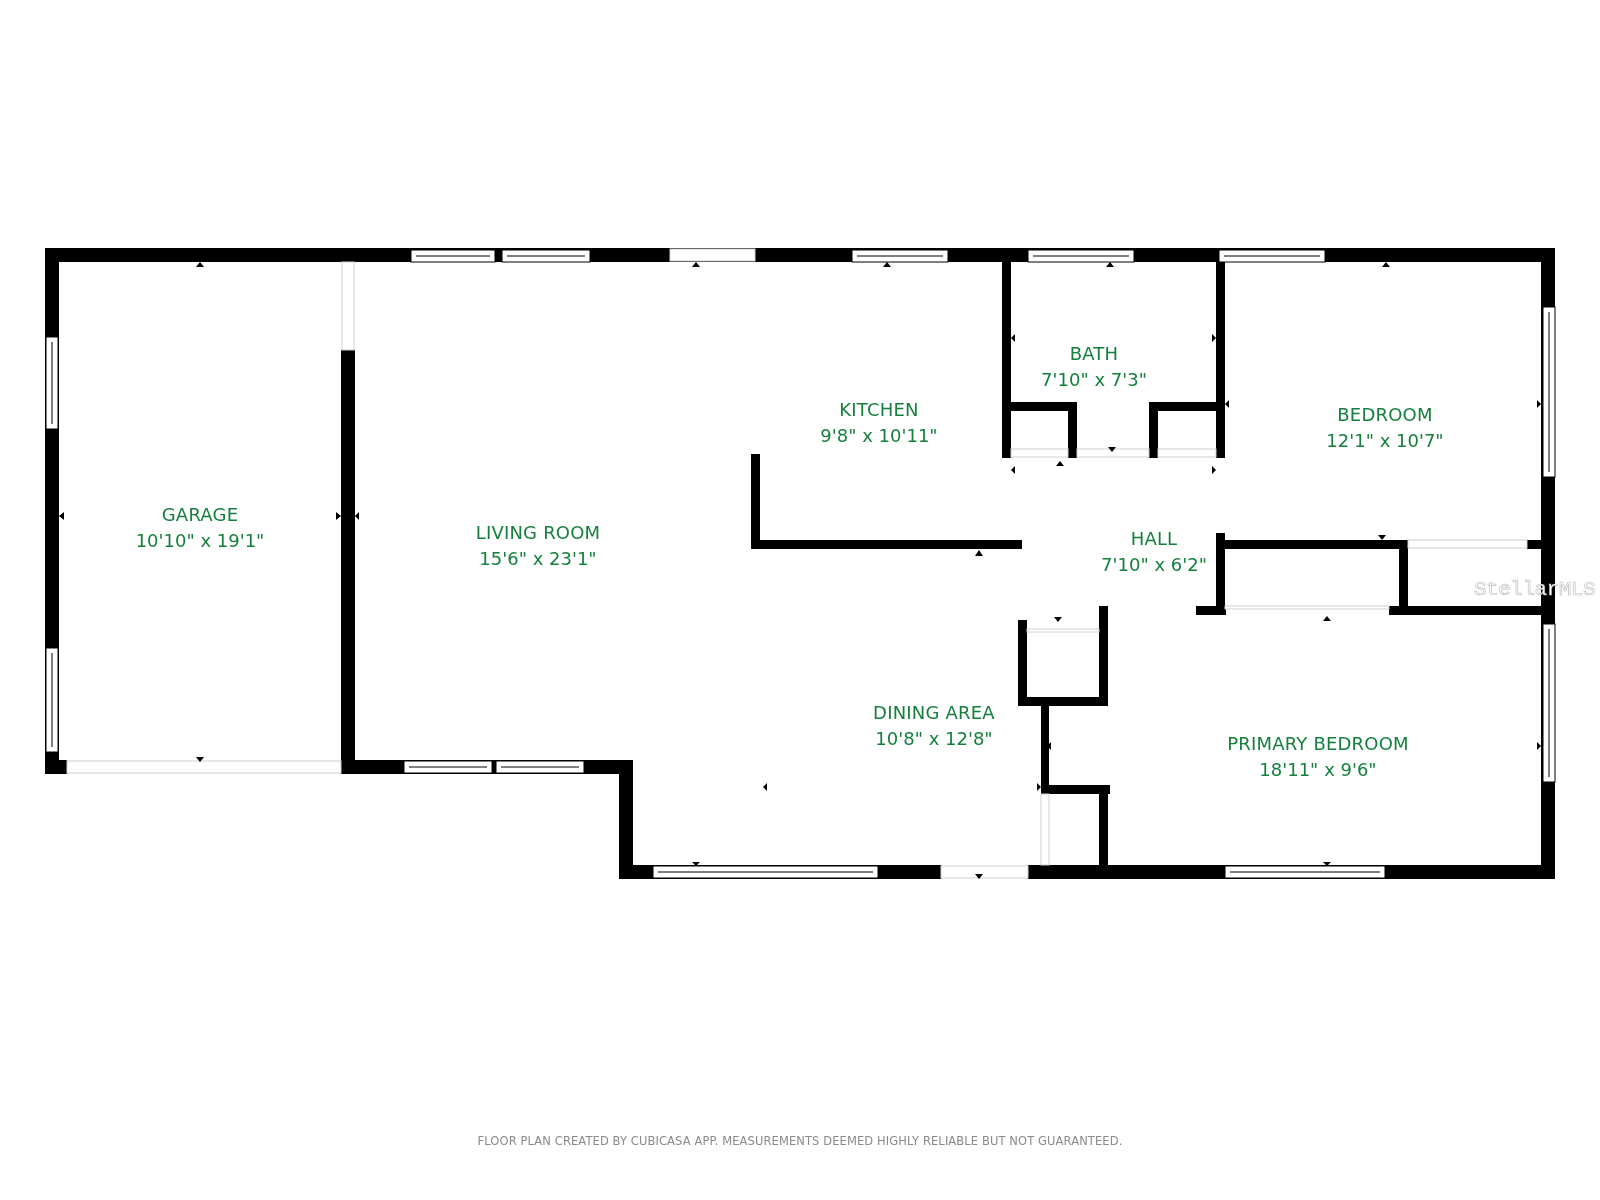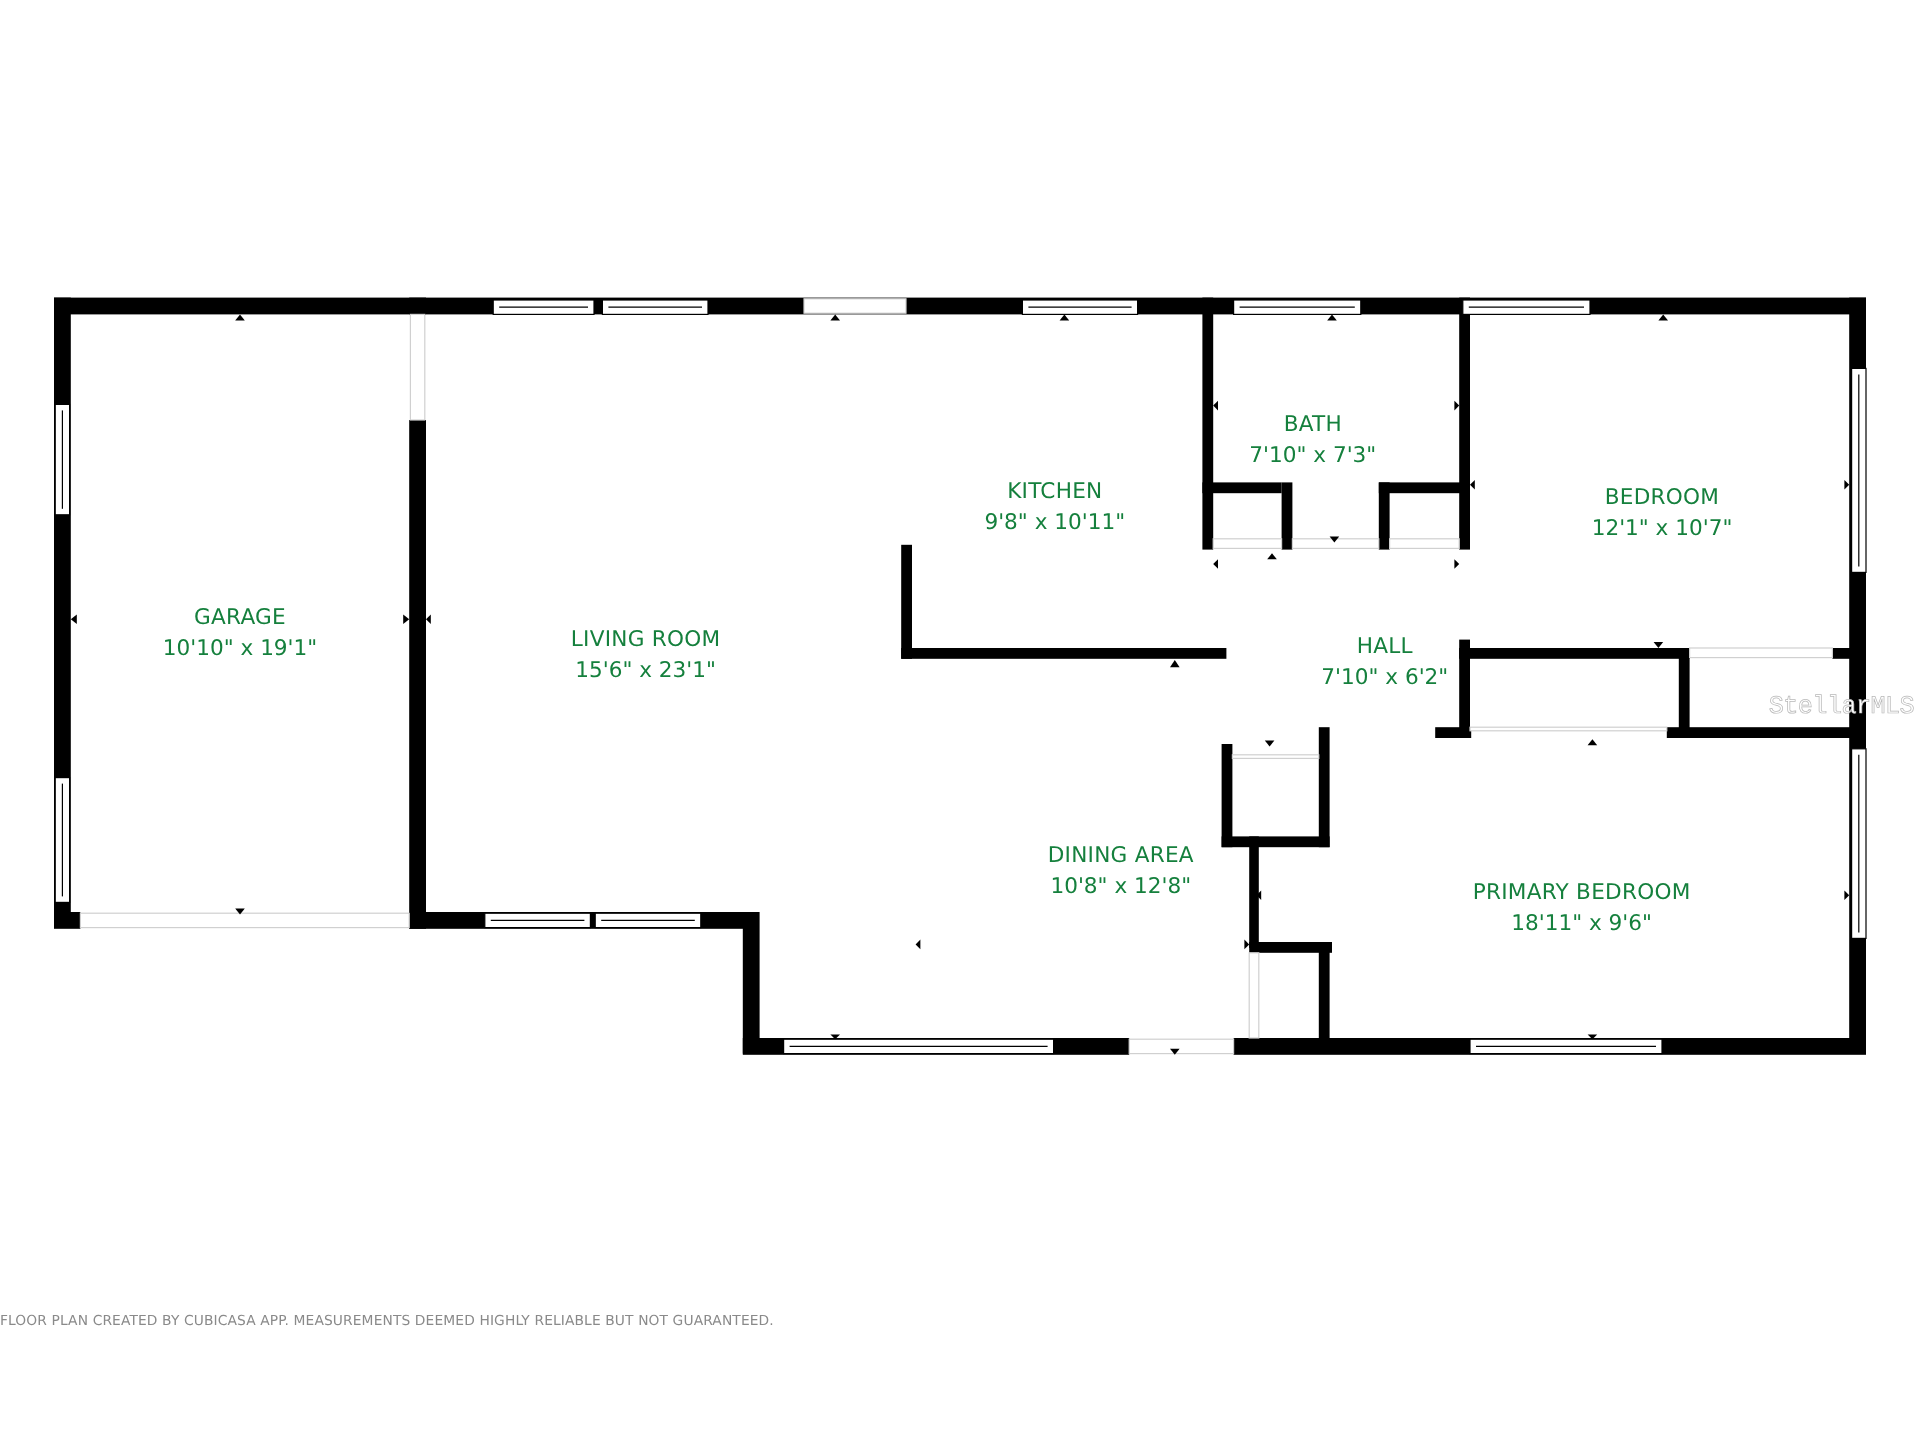--- a/index.html
+++ b/index.html
@@ -7,21 +7,21 @@
   #plan { position: absolute; left: 0; top: 0; width: 1600px; height: 1200px; }
   .wall { fill: #000000; }
   .win-frame { fill: #ffffff; stroke: #000000; stroke-width: 1; }
   .win-line { stroke: #000000; stroke-width: 1; }
   .door-gap { fill: #ffffff; stroke: #d0d0d0; stroke-width: 1; }
   .marker { fill: #000000; }
   .room-label { position: absolute; text-align: center; color: #15803d; font-family: "DejaVu Sans", sans-serif; font-size: 18px; line-height: 26px; transform: translateX(-50%); white-space: nowrap; }
   .room-label .name { display: block; letter-spacing: 0.2px; }
   .room-label .dims { display: block; }
   .watermark { position: absolute; left: 1474px; top: 578px; font-family: Liberation Mono, monospace; font-size: 21px; color: #ffffff; -webkit-text-stroke: 0.6px #b8b8b8; letter-spacing: -0.5px; }
-  .footer { position: absolute; top: 1093px; left: 0; width: 1600px; text-align: left; font-family: "DejaVu Sans", sans-serif; font-size: 11.5px; color: #8a8a8a; letter-spacing: 0.1px; }
+  .footer { position: absolute; top: 1134px; left: 0; width: 1600px; text-align: center; font-family: "DejaVu Sans", sans-serif; font-size: 11.5px; color: #8a8a8a; letter-spacing: 0.1px; }
 </style>
 </head>
 <body>
 
 <svg id="plan" viewBox="0 0 1600 1200" xmlns="http://www.w3.org/2000/svg">
 
   <g>
 
     <rect class="wall" x="45" y="248" width="1510" height="14"></rect>
 

